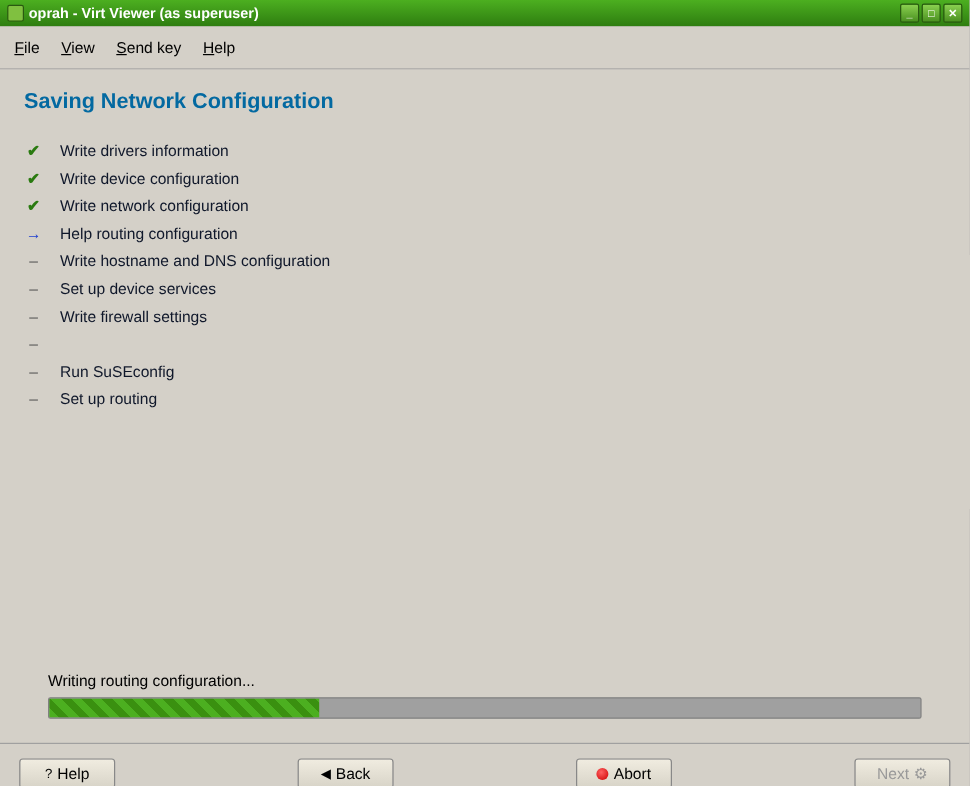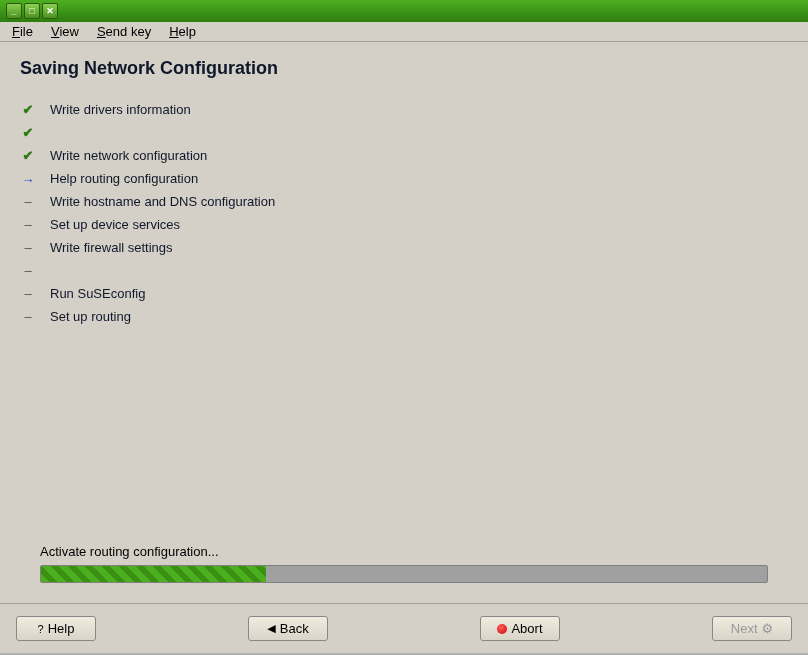--- a/index.html
+++ b/index.html
@@ -51,21 +51,21 @@
       align-items: center;
       justify-content: center;
       color: white;
       font-size: 9px;
       font-weight: bold;
     }
 
     
     .menu-bar {
       background: #d4d0c8;
-      height: 20px;
+      height: 36px;
       display: flex;
       align-items: center;
       padding: 0 4px;
       border-bottom: 1px solid #a0a0a0;
       gap: 2px;
     }
     .menu-item {
       padding: 2px 8px;
       cursor: pointer;
       font-size: 13px;
@@ -90,21 +90,21 @@
       flex: 1;
       background: #d4d0c8;
       padding: 16px 20px;
       display: flex;
       flex-direction: column;
     }
 
     .page-title {
       font-size: 18px;
       font-weight: bold;
-      color: #0f172a;
+      color: #0369a1;
       margin-bottom: 20px;
     }
 
     .task-list {
       display: flex;
       flex-direction: column;
       gap: 2px;
     }
 
     .task-item {
@@ -214,20 +214,24 @@
     }
 
     .btn-gear {
       font-size: 13px;
     }
   </style>
 </head>
 <body>
 
 <div class="title-bar">
+  <div class="title-bar-left">
+    <div class="title-bar-icon"></div>
+    <span>oprah - Virt Viewer (as superuser)</span>
+  </div>
   <div class="title-bar-buttons">
     <div class="tb-btn">_</div>
     <div class="tb-btn">□</div>
     <div class="tb-btn">✕</div>
   </div>
 </div>
 
 <div class="menu-bar">
   <div class="menu-item"><span class="menu-item-underline">F</span>ile</div>
   <div class="menu-item"><span class="menu-item-underline">V</span>iew</div>
@@ -239,20 +243,21 @@
   <div class="inner-window">
     <div class="page-title">Saving Network Configuration</div>
 
     <div class="task-list">
     <div class="task-item">
           <span class="task-icon done">✔</span>
           <span class="task-label">Write drivers information</span>
         </div>
         <div class="task-item">
           <span class="task-icon done">✔</span>
+          <span class="task-label">Write device configuration</span>
         </div>
         <div class="task-item">
           <span class="task-icon done">✔</span>
           <span class="task-label">Write network configuration</span>
         </div>
         <div class="task-item">
           <span class="task-icon arrow">→</span>
           <span class="task-label">Help routing configuration</span>
         </div>
         <div class="task-item">
@@ -276,21 +281,21 @@
         </div>
         <div class="task-item">
           <span class="task-icon pending">–</span>
           <span class="task-label">Set up routing</span>
         </div>
       </div>
 
     <div style="flex:1;"></div>
 
     <div class="status-area">
-      <div class="status-text">Activate routing configuration...</div>
+      <div class="status-text">Writing routing configuration...</div>
       <div class="progress-bar-container">
         <div class="progress-bar-fill" style="width: 31%;"></div>
       </div>
     </div>
   </div>
 
   <div class="button-bar">
     <button class="btn">
       <span class="btn-icon">?</span>
       <span>Help</span>

